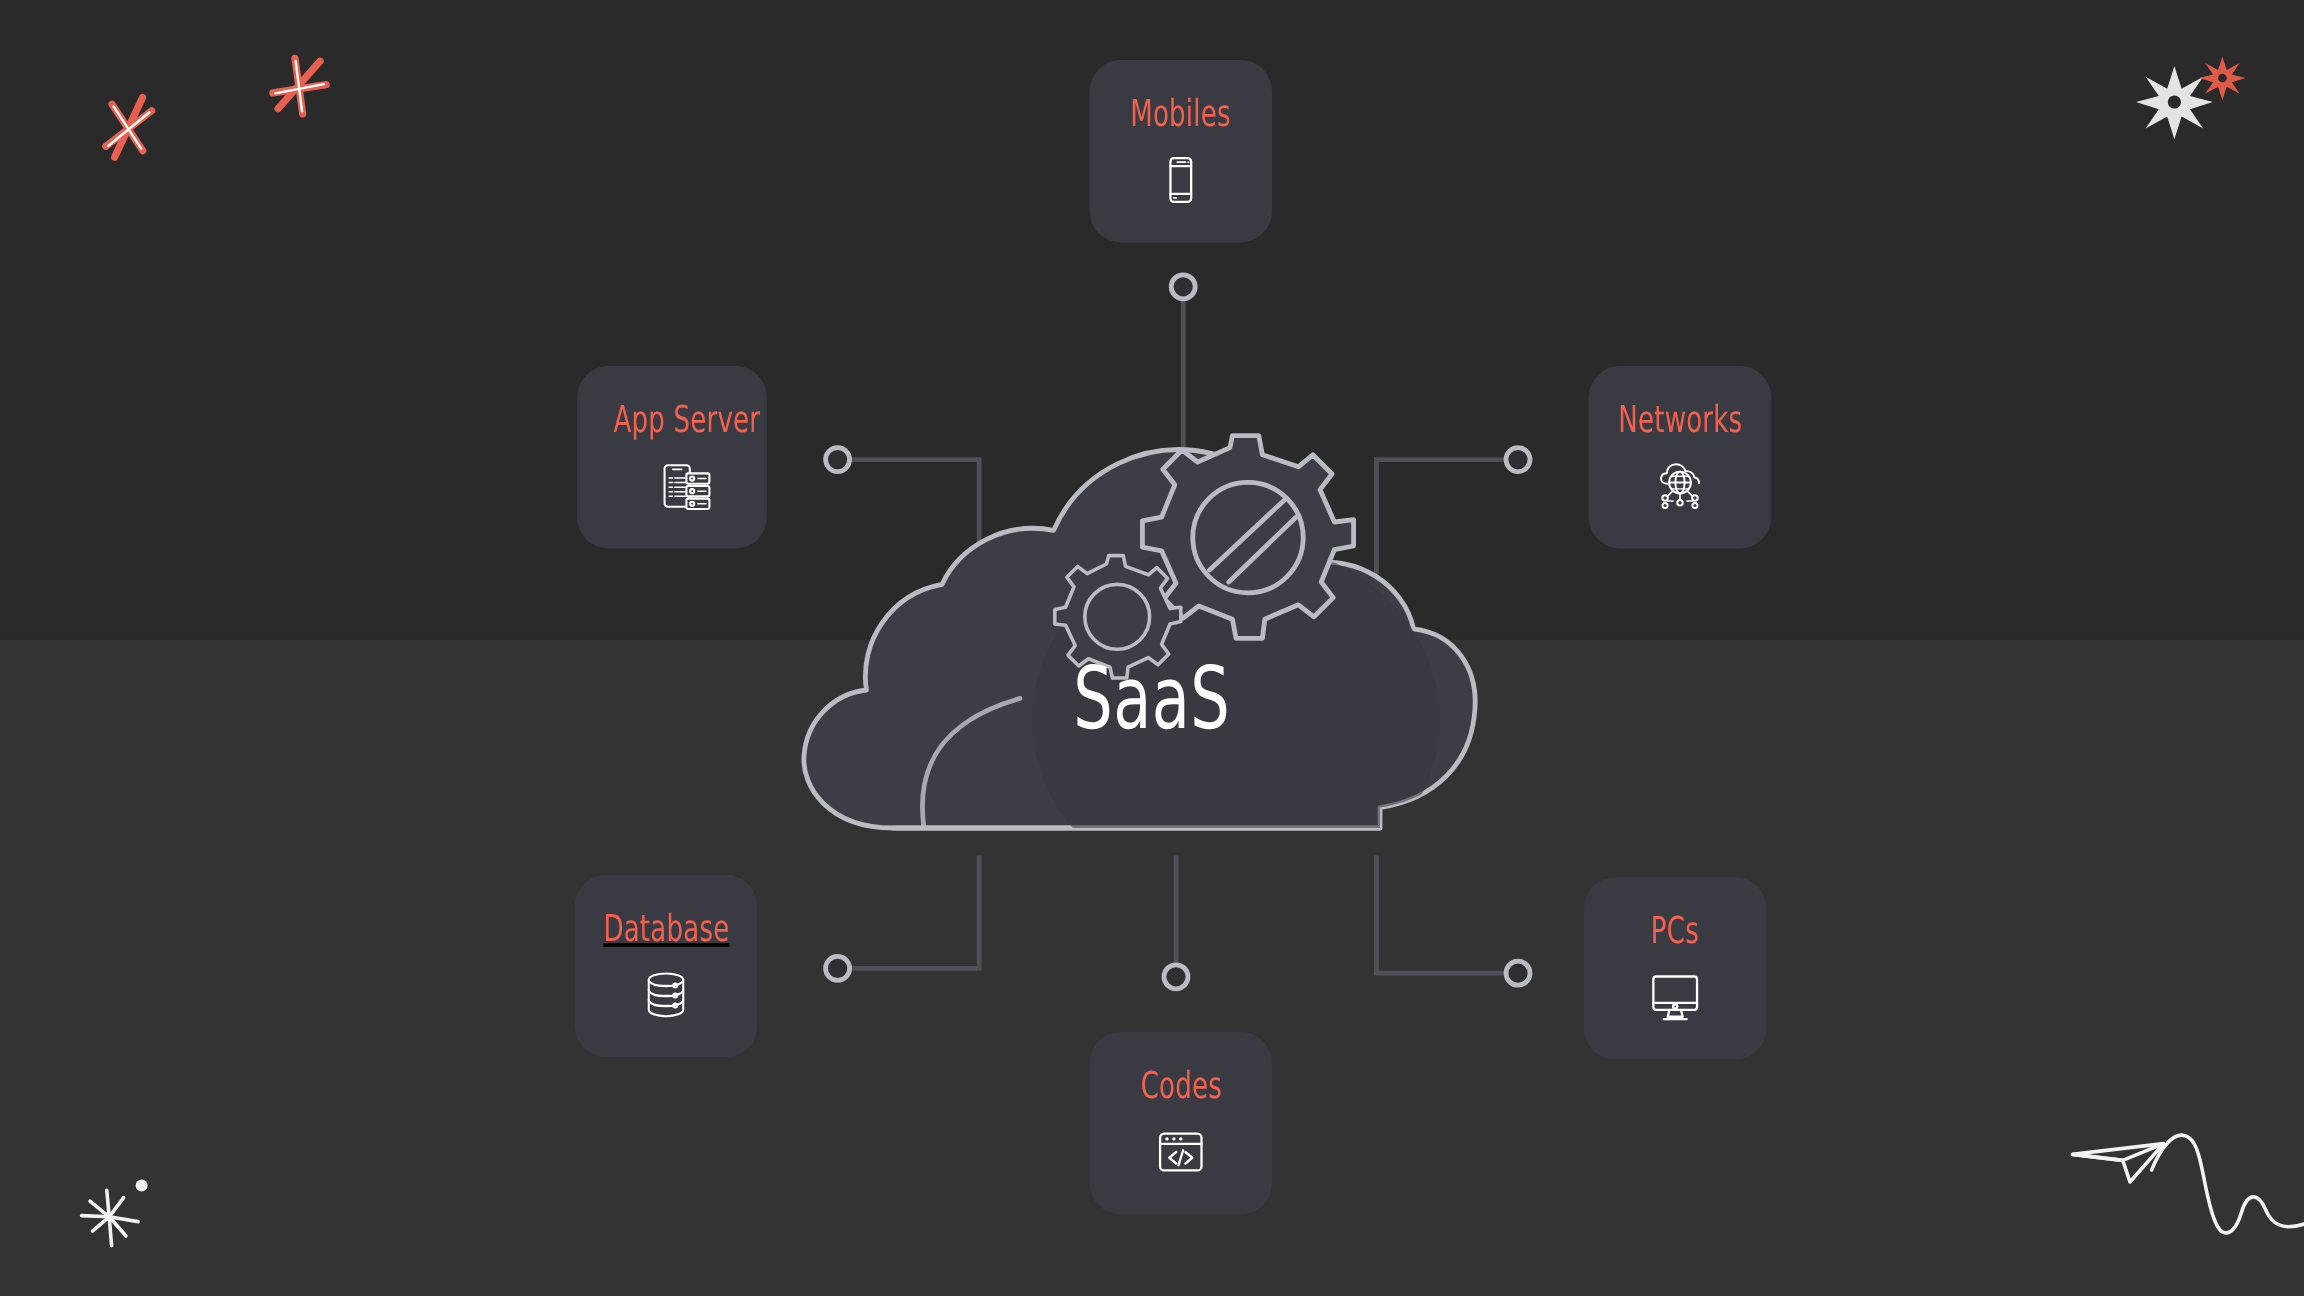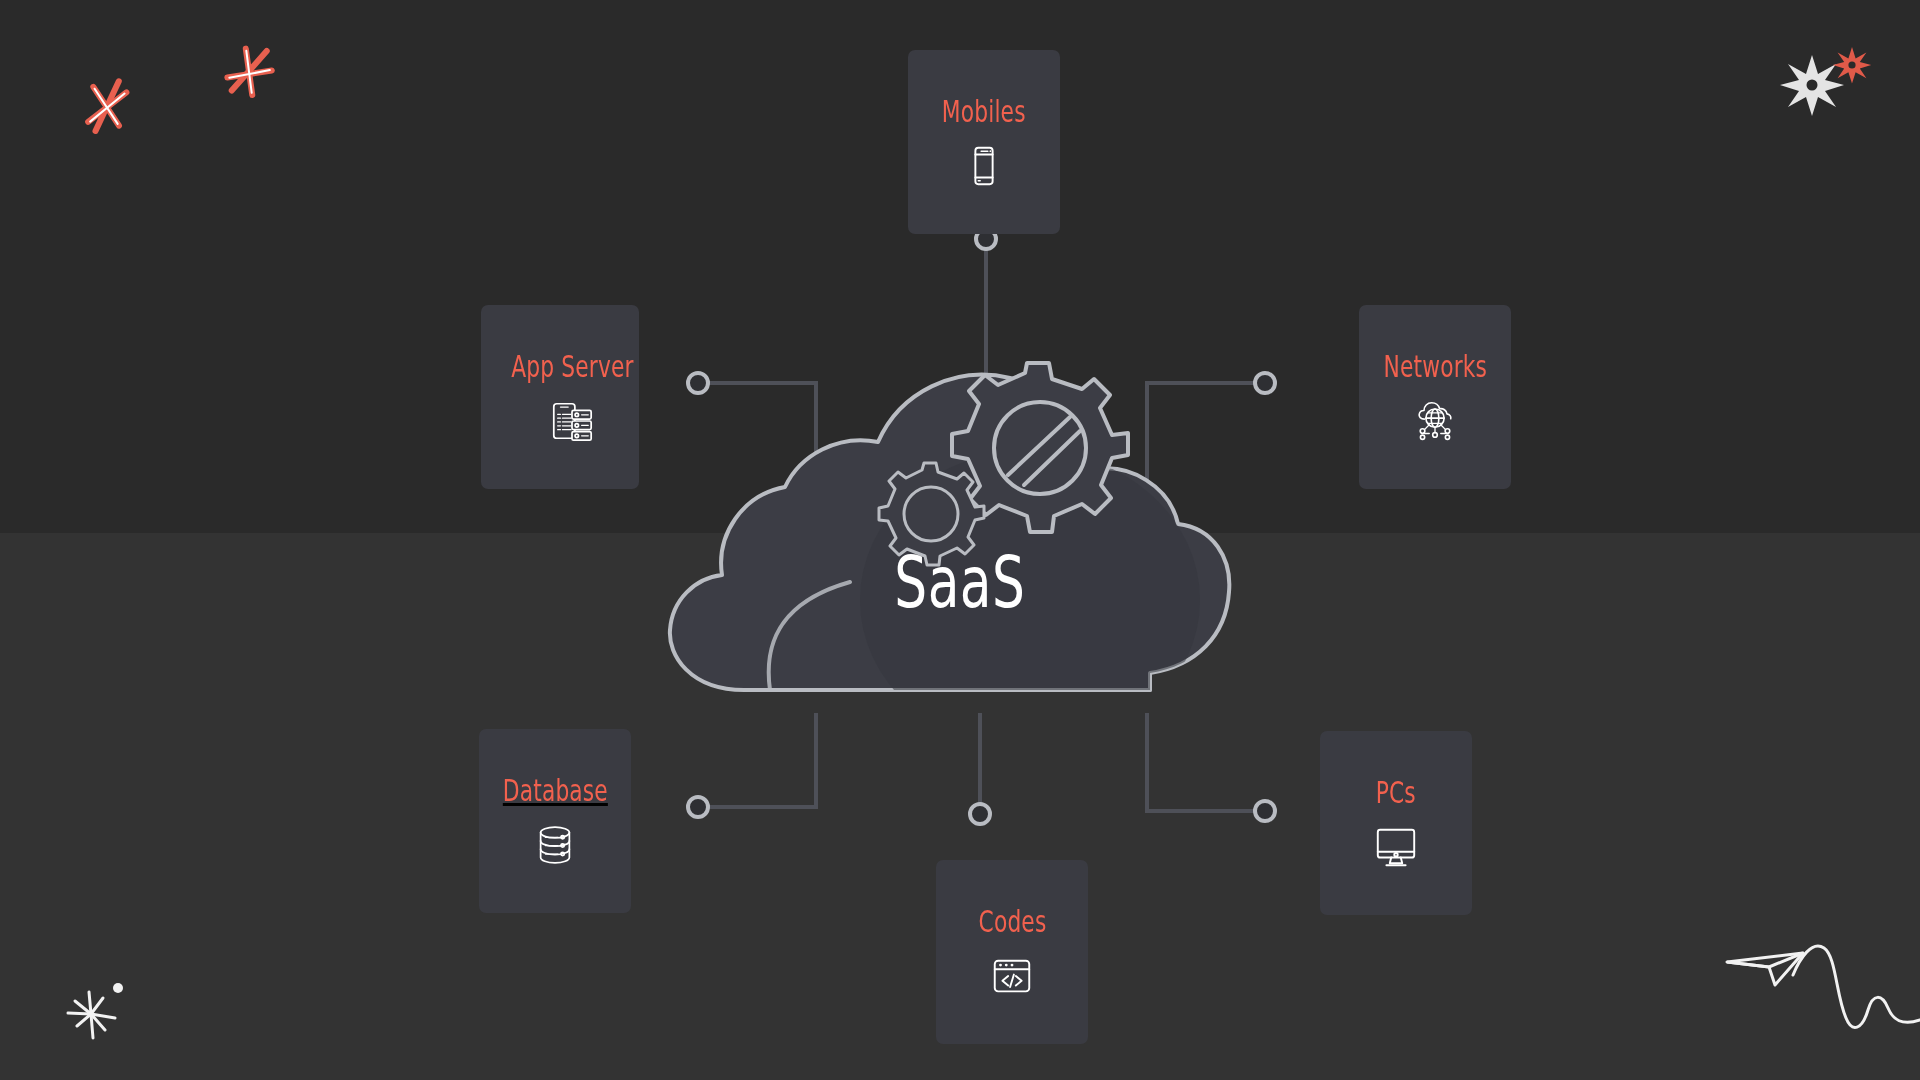--- a/index.html
+++ b/index.html
@@ -35,23 +35,23 @@
     position: absolute;
     left: 0; top: 0;
     width: 1920px;
     height: 1080px;
   }
 
   
   .card {
     position: absolute;
     width: 152px;
-    height: 184px;
+    height: 152px;
     background: #3a3b42;
-    border-radius: 7px;
+    border-radius: 26px;
     display: flex;
     flex-direction: column;
     align-items: center;
     justify-content: center;
     box-sizing: border-box;
   }
   .card.wide {
     width: 158px;
     padding-left: 24px;
   }
@@ -243,21 +243,21 @@
         <circle cx="29" cy="28.5" r="1.8"></circle>
         <circle cx="29" cy="39.5" r="1.8"></circle>
       <g stroke-width="1.3">
         <line x1="34" y1="17.5" x2="41" y2="17.5"></line>
         <line x1="34" y1="28.5" x2="41" y2="28.5"></line>
         <line x1="34" y1="39.5" x2="41" y2="39.5"></line>
       </g>
     </svg>
   </div>
 
-  <div class="card" style="left:1324px; top:305px;margin-left:35px;">
+  <div class="card" style="left:1324px; top:305px;">
     <div class="card-label">Networks</div>
     <svg class="card-icon" viewBox="0 0 48 48" fill="none" stroke="#ffffff" stroke-width="1.7" stroke-linecap="round" stroke-linejoin="round">
       <path d="M13,22 C9,22 7,19.5 7.5,17 C8,14.5 10,13 12.5,13 C12.5,8.5 16,5 20.5,5 C24.5,5 27.8,7.6 28.8,11.2 C32.5,10.5 36,13 36.5,16.6 C39.5,17 41,19.3 40.4,21.6"></path>
       <circle cx="24" cy="21" r="9.5"></circle>
       <ellipse cx="24" cy="21" rx="4" ry="9.5"></ellipse>
       <line x1="14.5" y1="21" x2="33.5" y2="21"></line>
       <line x1="16.5" y1="15.5" x2="31.5" y2="15.5" stroke-width="1.3"></line>
       <line x1="16.5" y1="26.5" x2="31.5" y2="26.5" stroke-width="1.3"></line>
       <g stroke-width="1.4">
         <path d="M24,30.5 L24,36"></path>
@@ -296,21 +296,21 @@
     <div class="card-label">PCs</div>
     <svg class="card-icon" viewBox="0 0 48 48" fill="none" stroke="#ffffff" stroke-width="2" stroke-linecap="round" stroke-linejoin="round">
       <rect x="5" y="6" width="38" height="29" rx="2.5"></rect>
       <line x1="5" y1="29" x2="43" y2="29"></line>
       <circle cx="24" cy="32" r="1.8"></circle>
       <path d="M19,35 L17.5,41 L30.5,41 L29,35"></path>
       <line x1="14" y1="43" x2="34" y2="43"></line>
     </svg>
   </div>
 
-  <div class="card" style="left:936px; top:860px;">
+  <div class="card" style="left:908px; top:860px;">
     <div class="card-label">Codes</div>
     <svg class="card-icon" viewBox="0 0 48 48" fill="none" stroke="#ffffff" stroke-width="2" stroke-linecap="round" stroke-linejoin="round">
       <rect x="6" y="8" width="36" height="32" rx="3.5"></rect>
       <line x1="6" y1="17" x2="42" y2="17"></line>
       <circle cx="12" cy="12.6" r="1.5" fill="#ffffff" stroke="none"></circle>
       <circle cx="18" cy="12.6" r="1.5" fill="#ffffff" stroke="none"></circle>
       <circle cx="24" cy="12.6" r="1.5" fill="#ffffff" stroke="none"></circle>
       <polyline points="20,24 14,29 20,34"></polyline>
       <polyline points="28,24 34,29 28,34"></polyline>
       <line x1="26" y1="22.5" x2="22" y2="35.5"></line>

